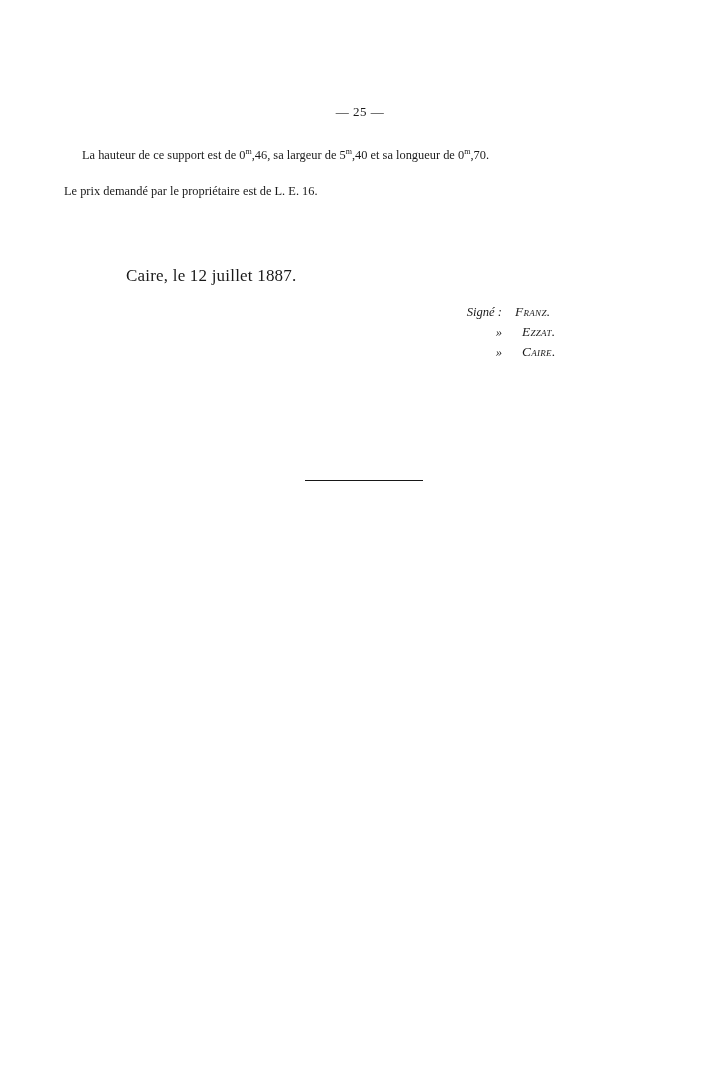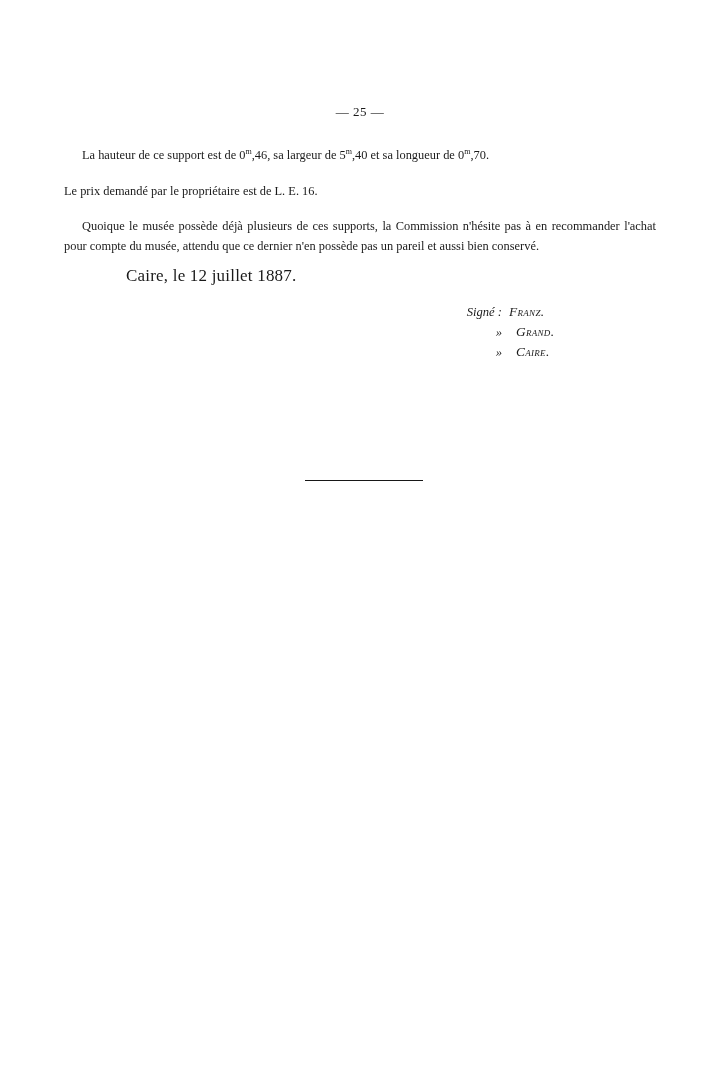--- a/index.html
+++ b/index.html
@@ -84,20 +84,21 @@
   .sig-ditto {
     width: 62px;
     text-align: right;
     padding-right: 14px;
     white-space: nowrap;
   }
   .smallcaps {
     font-variant: small-caps;
     font-size: 13.4px;
     letter-spacing: 0.3px;
+    margin-left: 6px;
   }
   .rule {
     position: absolute;
     top: 480px;
     left: 305px;
     width: 118px;
     height: 0;
     border-top: 1.6px solid #171717;
   }
 </style>
@@ -107,34 +108,33 @@
 <div class="page">
 
   <div class="page-number">— 25 —</div>
 
   <div class="body-block">
 
     <p class="para indent"><span>La hauteur de ce support est de 0</span><sup class="m">m</sup><span>,46, sa largeur de 5</span><sup class="m">m</sup><span>,40 et sa longueur de 0</span><sup class="m">m</sup><span>,70.</span></p>
 
     <p class="para">Le prix demandé par le propriétaire est de L. E. 16.</p>
 
-    <p class="para indent">Quoique le musée possède déjà plusieurs de ces supports, la Commission n'hésite pas à en recommander l'achat pour compte du musée, attendu que ce dernier n'en possède pas un pareil et aussi bien conservé.</p>
 
   </div>
 
   <div class="date-line">Caire, le 12 juillet 1887.</div>
 
   <div class="signatures">
     <div class="sig-row">
       <span class="sig-lead">Signé :</span>
       <span class="smallcaps">Franz.</span>
     </div>
     <div class="sig-row">
       <span class="sig-ditto">»</span>
-      <span class="smallcaps">Grand.</span>
+      <span class="smallcaps">Ezzat.</span>
     </div>
     <div class="sig-row">
       <span class="sig-ditto">»</span>
       <span class="smallcaps">Caire.</span>
     </div>
   </div>
 
   <div class="rule"></div>
 
 </div>

